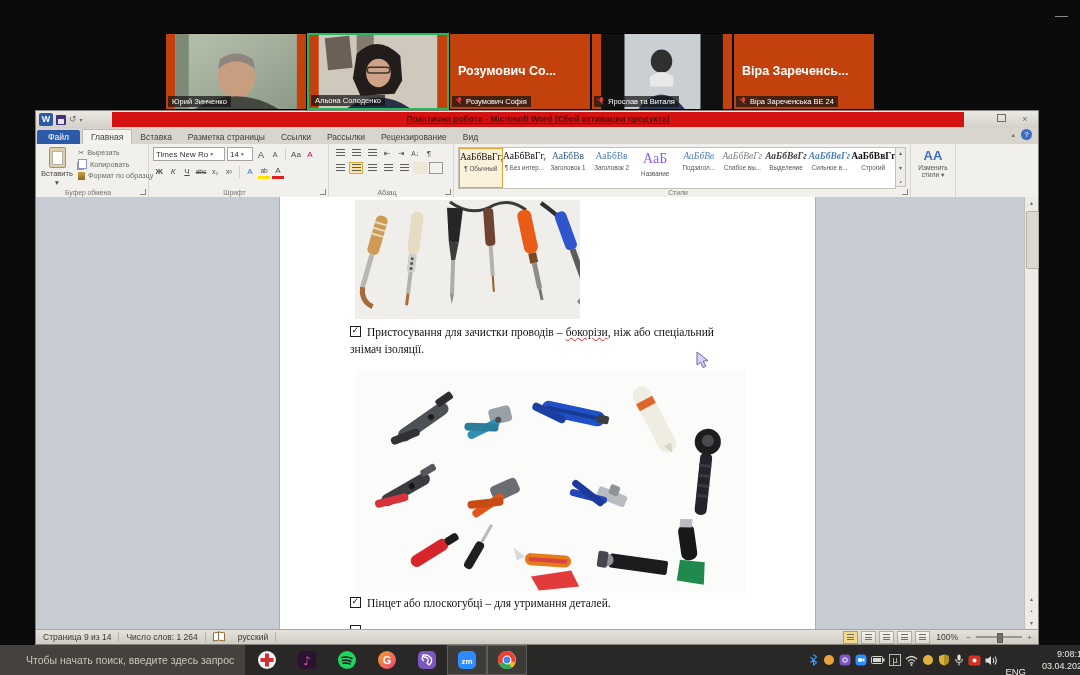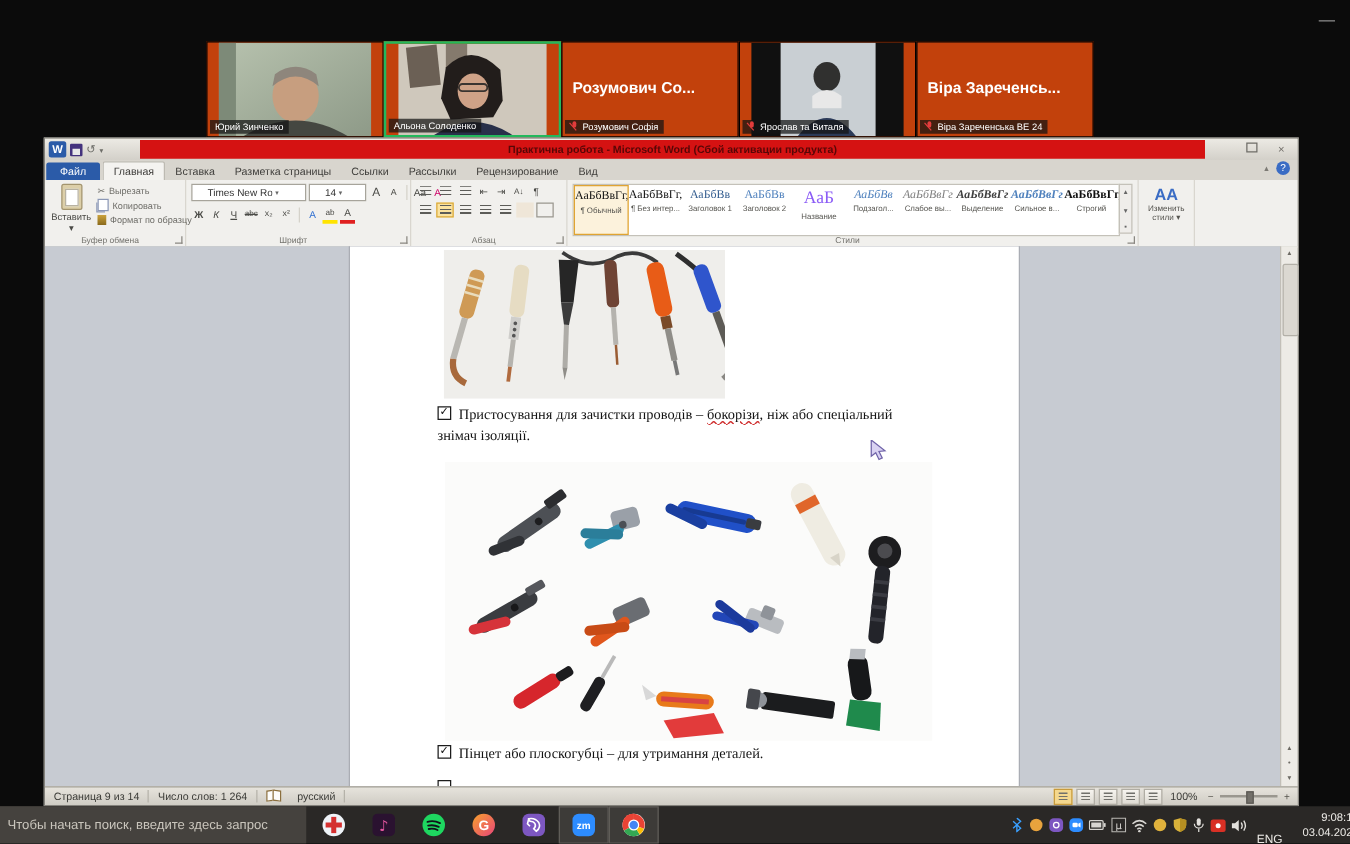--- a/index.html
+++ b/index.html
@@ -20,21 +20,21 @@
   
   .word{position:absolute;left:35px;top:110px;width:1002px;height:533px;background:#d8d5ce;border:1px solid #84827c;box-sizing:content-box;}
   .titlebar{position:absolute;left:0;top:0;width:100%;height:17px;background:linear-gradient(#eceae4,#d3d0c9);}
   .qat{position:absolute;left:3px;top:1px;display:flex;align-items:center;gap:3px;height:15px;}
   .wicon{width:14px;height:13px;background:#2b5ba8;border-radius:2px;color:#fff;font-weight:bold;font-size:9px;text-align:center;line-height:13px;}
   .saveic{width:10px;height:10px;background:#44327d;border-radius:1px;position:relative;}
   .saveic::after{content:"";position:absolute;left:2px;top:4px;width:6px;height:5px;background:#e8e8e8;}
   .undoic{font-size:9px;color:#6d6d68;line-height:13px;}
   .qdrop{font-size:6px;color:#6d6d68;}
   .titleband{position:absolute;left:76px;right:74px;top:1px;height:15px;background:#d51212;color:#570707;
-             font-size:8.5px;line-height:15px;text-align:center;font-weight:bold;white-space:nowrap;overflow:hidden;}
+             font-size:8.5px;line-height:15px;text-align:center;font-weight:bold;white-space:nowrap;overflow:hidden;text-decoration:underline;}
   .winbtn{position:absolute;top:2px;width:22px;height:13px;text-align:center;color:#6e6c67;font-size:9px;line-height:13px;}
   .restore-ic{display:inline-block;width:7px;height:6px;border:1px solid #6e6c67;}
   
   .tabrow{position:absolute;left:0;top:17px;width:100%;height:16px;background:#d8d5ce;display:flex;align-items:flex-end;font-size:8.5px;color:#3f3e3b;}
   .tab{padding:2px 8px 2px;cursor:default;}
   .tab-file{background:#2b5ba8;color:#fff;padding:2px 11px;margin:0 2px 0 1px;border-radius:2px 2px 0 0;}
   .tab.activetab{background:#f4f3f0;border:1px solid #bdbab2;border-bottom:none;border-radius:2px 2px 0 0;}
   .ribbon-right{position:absolute;right:6px;top:18px;display:flex;gap:6px;align-items:center;}
   .helpic{width:11px;height:11px;border-radius:50%;background:#3a6cc4;color:#fff;font-size:8px;text-align:center;line-height:11px;}
   .collapseic{color:#7c7a74;font-size:7px;}
@@ -50,21 +50,21 @@
   .pastebtn{position:absolute;left:4px;top:3px;width:34px;text-align:center;}
   .clipic{margin:0 auto;width:15px;height:19px;background:#dccfa9;border:1px solid #a3946e;border-radius:2px;position:relative;}
   .clipic::after{content:"";position:absolute;left:2px;top:3px;width:9px;height:12px;background:#fff;border:1px solid #b8b2a2;}
   .pastebtn .lbl{font-size:7.5px;color:#4a4a46;margin-top:1px;}
   .clipcol{position:absolute;left:42px;top:4px;display:flex;flex-direction:column;gap:2px;font-size:7.3px;color:#6f6e69;white-space:nowrap;}
   .clipcol .row{gap:3px;}
   .copyic{width:7px;height:8px;border:1px solid #8b97b5;background:#fff;box-shadow:-2px 2px 0 -1px #8b97b5;}
   .fmtic{width:7px;height:8px;background:linear-gradient(#caa23c,#8a6a1c);}
   .grp-font{width:180px;}
   .fontrows{position:absolute;left:4px;top:3px;display:flex;flex-direction:column;gap:3px;}
-  .combo{display:flex;align-items:center;background:#fff;border:1px solid #a7a49b;height:12px;font-size:8px;color:#333;padding:0 12px;gap:2px;}
+  .combo{display:flex;align-items:center;background:#fff;border:1px solid #a7a49b;height:12px;font-size:8px;color:#333;padding:0 2px;gap:2px;}
   .combo .dd{font-size:5.5px;color:#666;}
   .ic-hl{border-bottom:3px solid #ffe400;}
   .ic-fc{border-bottom:3px solid #e02020;}
   .ic-glow{color:#2f6fd0;}
   .grp-par{width:125px;}
   .bars{width:9px;height:8px;background:repeating-linear-gradient(to bottom,#5c5c58 0 1px,transparent 1px 3px);}
   .albtn{display:inline-flex;align-items:center;justify-content:center;width:14px;height:12px;}
   .albtn.on{background:#fbe3a0;border:1px solid #d9a93c;box-sizing:border-box;}
   .grp-styles{width:457px;}
   .gallery{position:absolute;left:4px;top:3px;width:436px;height:40px;background:#fff;border:1px solid #c4c1b9;display:flex;}
@@ -108,21 +108,21 @@
   .bookic::after{content:"";position:absolute;left:5.5px;top:0;width:5px;height:7px;background:#fdfdfc;border:0.8px solid #8b6f3e;transform:skewY(8deg);}
   .statusright{margin-left:auto;display:flex;align-items:center;gap:3px;padding-right:4px;}
   .viewbtn{width:13px;height:11px;border:1px solid #b0ada4;background:linear-gradient(#f6f4ef,#dedbd3);display:flex;align-items:center;justify-content:center;}
   .viewbtn.on{background:#f4d88e;border-color:#c89b3c;}
   .vb{width:7px;height:7px;background:repeating-linear-gradient(to bottom,#70706b 0 1px,transparent 1px 2.5px);}
   .ztrack{width:46px;height:2px;background:#9a978f;position:relative;}
   .zthumb{position:absolute;left:21px;top:-3px;width:4px;height:8px;background:#73706a;border:1px solid #5c5a54;}
   .zbtn{font-size:8px;color:#55534d;width:9px;text-align:center;}
   
   .taskbar{position:absolute;left:0;top:645px;width:1080px;height:30px;background:#29272575;background:#2a2826;display:flex;align-items:center;}
-  .search{width:245px;height:30px;background:#45423e;color:#c9c5bc;font-size:10.5px;line-height:30px;padding-left:6px;box-sizing:border-box;white-space:nowrap;overflow:hidden;}
+  .search{width:245px;height:30px;background:#45423e;color:#c9c5bc;font-size:10.5px;line-height:30px;padding-left:26px;box-sizing:border-box;white-space:nowrap;overflow:hidden;}
   .apps{display:flex;margin-left:2px;}
   .app{width:40px;height:30px;display:flex;align-items:center;justify-content:center;box-sizing:border-box;}
   .app.activeapp{background:#3d3b38;border:1px solid #605d58;}
   .tray{position:absolute;right:82px;top:0;height:30px;display:flex;align-items:center;gap:4px;}
   .tray svg{display:block;}
   .lang{position:absolute;right:54px;top:12px;height:30px;line-height:30px;color:#eceae6;font-size:9.5px;}
   .clock{position:absolute;right:-7px;top:2.5px;width:58px;text-align:right;color:#eceae6;font-size:9px;line-height:1.4;white-space:nowrap;}
 </style>
 </head>
 <body>

